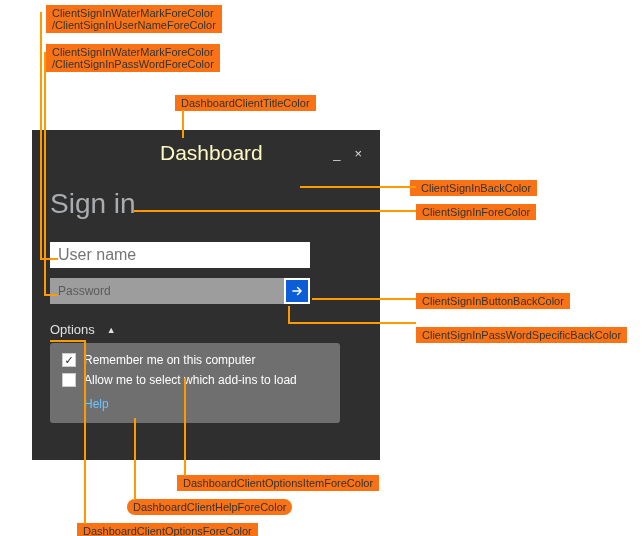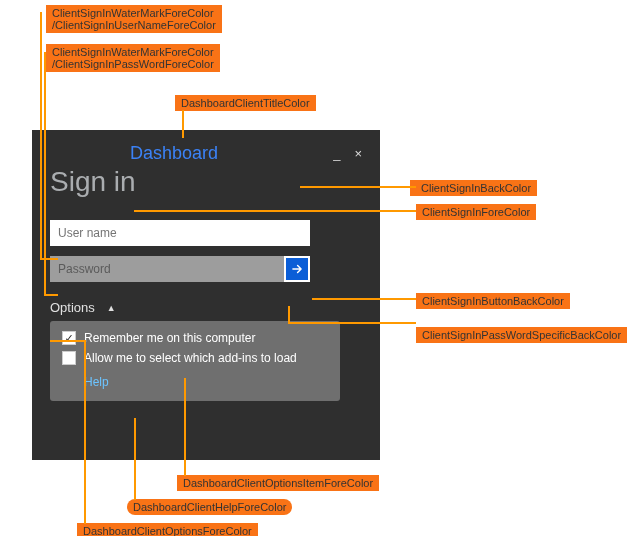--- a/index.html
+++ b/index.html
@@ -33,40 +33,41 @@
     color: #fff;
     padding: 10px 18px 16px 18px;
   }
   .dash-titlebar {
     display: flex;
     align-items: center;
     justify-content: space-between;
     height: 26px;
   }
   .dash-title {
-    font-size: 18px;
+    font-size: 21px;
     font-weight: 300;
-    color: #3b82f6;
-    margin-left: 80px;
+    color: #fef9c3;
+    margin-left: 110px;
   }
   .win-ctrls { display: flex; gap: 14px; color: #ddd; font-size: 13px; }
   .win-ctrl { cursor: pointer; }
 
   .signin-heading {
     font-size: 28px;
     font-weight: 200;
     color: #aaadb0;
+    margin-top: 22px;
     margin-bottom: 22px;
   }
   .field-user {
     width: 260px;
     height: 26px;
     border: none;
     padding: 4px 8px;
-    font-size: 12px;
+    font-size: 16px;
     color: #701a75;
     background: #fff;
   }
   .pw-row {
     margin-top: 10px;
     display: flex;
     align-items: stretch;
     width: 260px;
     height: 26px;
   }

